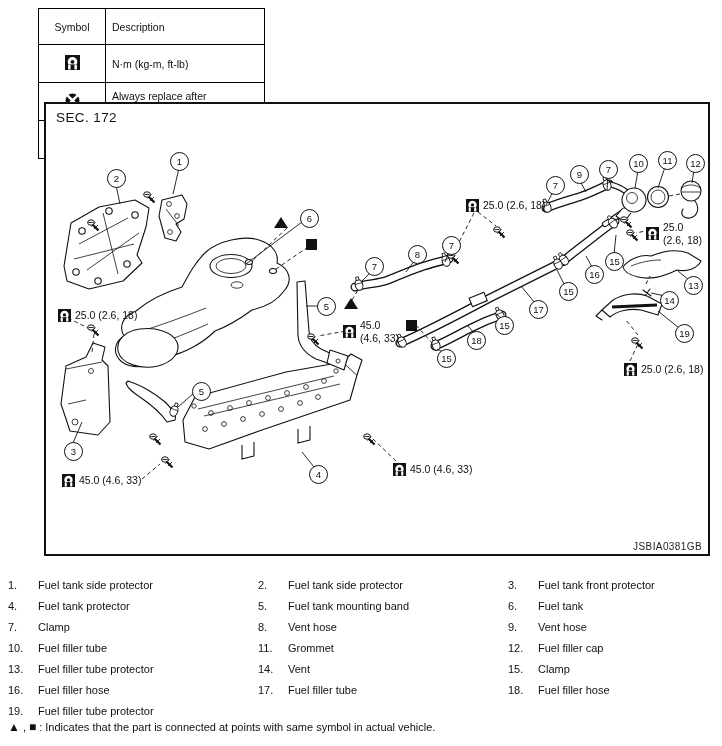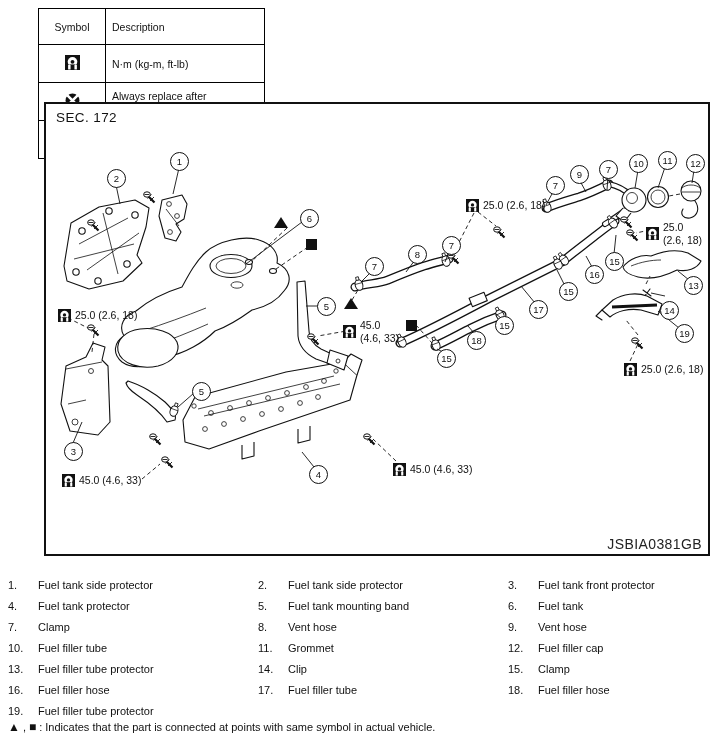--- a/index.html
+++ b/index.html
@@ -11,21 +11,21 @@
   .legend td,.legend th{border:1px solid #000;font-size:10.5px;font-weight:400;
         padding:0 6px;height:21px;vertical-align:middle;background:#fff;}
   .legend th{text-align:center;height:19px;}
   .legend .sym{width:50px;text-align:center;padding:8px;}
   .legend .desc{width:146px;text-align:left;}
 
   
   .frame{position:absolute;left:44px;top:102px;width:662px;height:450px;
          border:2px solid #111;background:#fff;}
   .sec-label{position:absolute;left:10px;top:6px;font-size:13.5px;font-weight:normal;letter-spacing:.4px;}
-  .fig-code{position:absolute;right:6px;bottom:2px;font-size:14px;color:#222;letter-spacing:.4px;}
+  .fig-code{position:absolute;right:6px;bottom:2px;font-size:10px;color:#222;letter-spacing:.4px;}
   .art{position:absolute;left:0;top:0;}
 
   
   .callout{position:absolute;width:17px;height:17px;border:1.4px solid #111;border-radius:50%;
            background:#fff;display:flex;align-items:center;justify-content:center;
            font-size:9.5px;line-height:1;z-index:3;}
   .tq{position:absolute;display:flex;gap:4px;align-items:center;z-index:3;}
   .tq-text{font-size:10.5px;line-height:12.5px;white-space:nowrap;}
   .tri{position:absolute;width:0;height:0;border-left:7px solid transparent;
        border-right:7px solid transparent;border-bottom:11px solid #111;z-index:3;}
@@ -302,21 +302,21 @@
         <div class="callout" style="left: 319px; top: 153px;">7</div>
         <div class="callout" style="left: 396px; top: 132px;">7</div>
         <div class="callout" style="left: 500px; top: 72px;">7</div>
         <div class="callout" style="left: 553px; top: 56px;">7</div>
         <div class="callout" style="left: 362px; top: 141px;">8</div>
         <div class="callout" style="left: 524px; top: 61px;">9</div>
         <div class="callout" style="left: 583px; top: 50px;">10</div>
         <div class="callout" style="left: 612px; top: 47px;">11</div>
         <div class="callout" style="left: 640px; top: 50px;">12</div>
         <div class="callout" style="left: 638px; top: 172px;">13</div>
-        <div class="callout" style="left: 614px; top: 187px; margin-top: 10px;">14</div>
+        <div class="callout" style="left: 614px; top: 187px;">14</div>
         <div class="callout" style="left: 559px; top: 148px;">15</div>
         <div class="callout" style="left: 513px; top: 178px;">15</div>
         <div class="callout" style="left: 449px; top: 212px;">15</div>
         <div class="callout" style="left: 391px; top: 245px;">15</div>
         <div class="callout" style="left: 539px; top: 161px;">16</div>
         <div class="callout" style="left: 483px; top: 196px;">17</div>
         <div class="callout" style="left: 421px; top: 227px;">18</div>
         <div class="callout" style="left: 629px; top: 220px;">19</div>
         <div class="tq" style="left: 12px; top: 205px;">
           <svg width="13" height="13" viewBox="0 0 14 14">
@@ -466,21 +466,21 @@
       <div class="part">
         <span class="pnum">12.</span>
         <span>Fuel filler cap</span>
       </div>
       <div class="part">
         <span class="pnum">13.</span>
         <span>Fuel filler tube protector</span>
       </div>
       <div class="part">
         <span class="pnum">14.</span>
-        <span>Clip</span>
+        <span>Vent</span>
       </div>
       <div class="part">
         <span class="pnum">15.</span>
         <span>Clamp</span>
       </div>
       <div class="part">
         <span class="pnum">16.</span>
         <span>Fuel filler hose</span>
       </div>
       <div class="part">

